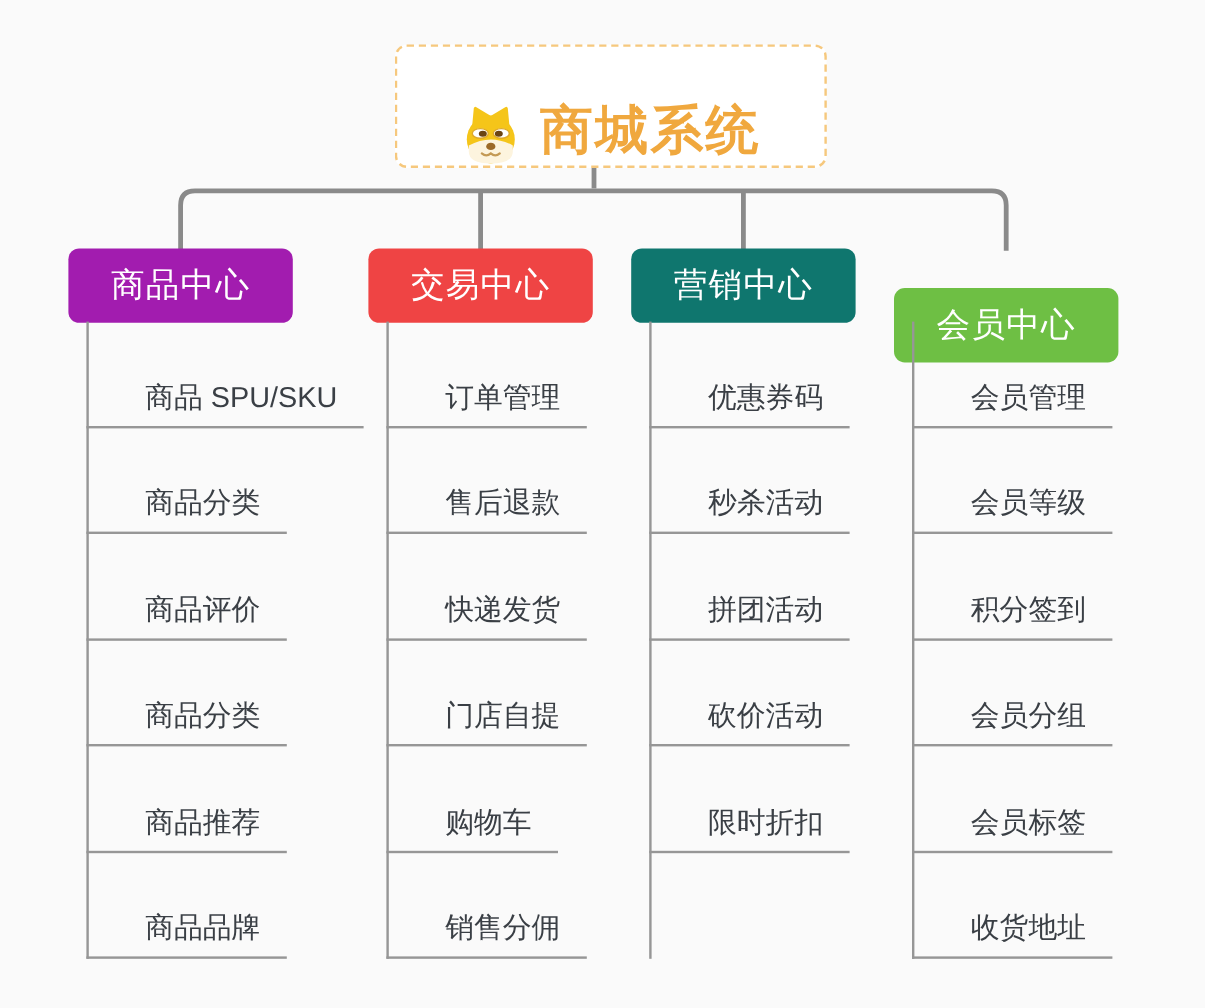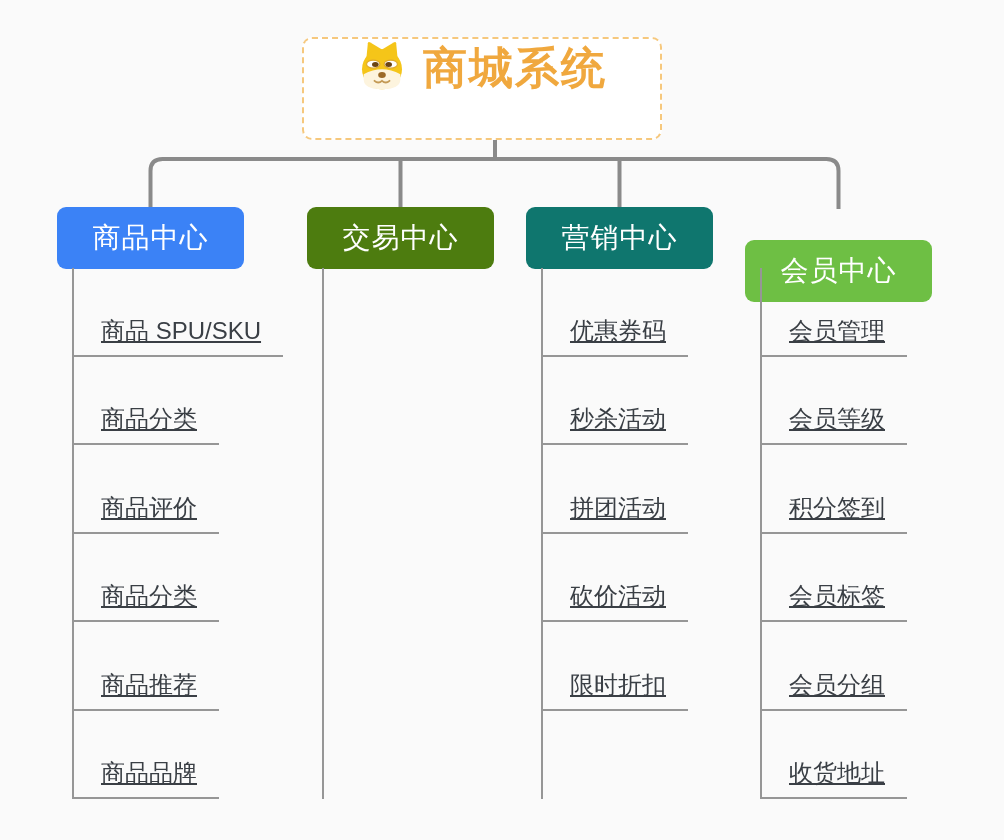--- a/index.html
+++ b/index.html
@@ -11,28 +11,28 @@
     overflow: hidden;
   }
   .canvas { position: absolute; inset: 0; }
 
   
   svg.connectors { position: absolute; left: 0; top: 0; }
 
   
   .root-node {
     position: absolute;
-    left: 302px; top: 37px;
+    left: 329px; top: 37px;
     width: 360px; height: 103px;
     box-sizing: border-box;
     background: #FFFFFF;
     border: 2px dashed #F6C87D;
     border-radius: 10px;
     display: flex;
-    align-items: flex-start;
+    align-items: flex-end;
     justify-content: center;
     gap: 16px;
   }
   .root-label {
     font-size: 44px;
     font-weight: 600;
     letter-spacing: 2px;
     white-space: nowrap;
   }
   .doge { width: 50px; height: 52px; display: inline-flex; }
@@ -78,26 +78,25 @@
   .i1 { left: 72px; }
   .i2 { left: 322px; }
   .i3 { left: 541px; }
   .i4 { left: 760px; }
   ul.items li {
     box-sizing: border-box;
     height: 88.5px;
     display: flex;
     align-items: flex-end;
     width: fit-content;
-    padding: 0 22px 8px 29px;
+    padding: 0 22px 8px 49px;
     border-bottom: 2px solid #969696;
     font-size: 24px;
     color: #3A3F45;
     white-space: nowrap;
-    text-decoration: underline;
   }
 </style>
 </head>
 <body>
 
 <div class="canvas">
 
   <svg class="connectors" width="1004" height="840">
     <g stroke="#8A8A8A" stroke-width="4" fill="none">
       <path d="M495 140 V157"></path>
@@ -118,24 +117,24 @@
         <ellipse cx="22" cy="30.4" rx="4" ry="3" fill="#6B4413"></ellipse>
         <ellipse cx="40.5" cy="30" rx="8" ry="4.8" fill="#FFFFFF" stroke="#DFA92B" stroke-width="1.4"></ellipse>
         <ellipse cx="38" cy="30.4" rx="4" ry="3" fill="#6B4413"></ellipse>
         <ellipse cx="30" cy="43" rx="4.6" ry="3.6" fill="#9C6A28"></ellipse>
         <path d="M21 50 Q25.5 54 30 50 Q34.5 54 39 50" stroke="#C49A55" stroke-width="2.2" fill="none" stroke-linecap="round"></path>
       </svg>
     </span>
     <span class="root-label" style="color: rgb(240, 168, 62);">商城系统</span>
   </div>
 
-  <div class="branch-header h1" style="background-color: #3b82f6;">
+  <div class="branch-header h1" style="background-color: #a21caf;">
     <span>商品中心</span>
   </div>
-  <div class="branch-header h2" style="background-color: #4d7c0f;">
+  <div class="branch-header h2" style="background-color: #ef4444;">
     <span>交易中心</span>
   </div>
   <div class="branch-header h3" style="background-color: #0f766e;">
     <span>营销中心</span>
   </div>
   <div class="branch-header h4" style="background-color: rgb(110, 191, 68);">
     <span>会员中心</span>
   </div>
 
   <div class="spine s1"></div>
@@ -145,31 +144,39 @@
 
   <ul class="items i1">
     <li>商品 SPU/SKU</li>
     <li>商品分类</li>
     <li>商品评价</li>
     <li>商品分类</li>
     <li>商品推荐</li>
     <li>商品品牌</li>
   </ul>
 
+  <ul class="items i2">
+    <li>订单管理</li>
+    <li>售后退款</li>
+    <li>快递发货</li>
+    <li>门店自提</li>
+    <li>购物车</li>
+    <li>销售分佣</li>
+  </ul>
 
   <ul class="items i3">
     <li>优惠券码</li>
     <li>秒杀活动</li>
     <li>拼团活动</li>
     <li>砍价活动</li>
     <li>限时折扣</li>
   </ul>
 
   <ul class="items i4">
     <li>会员管理</li>
     <li>会员等级</li>
     <li>积分签到</li>
+    <li>会员分组</li>
     <li>会员标签</li>
-    <li>会员分组</li>
     <li>收货地址</li>
   </ul>
 
 </div>
 
 </body></html>

